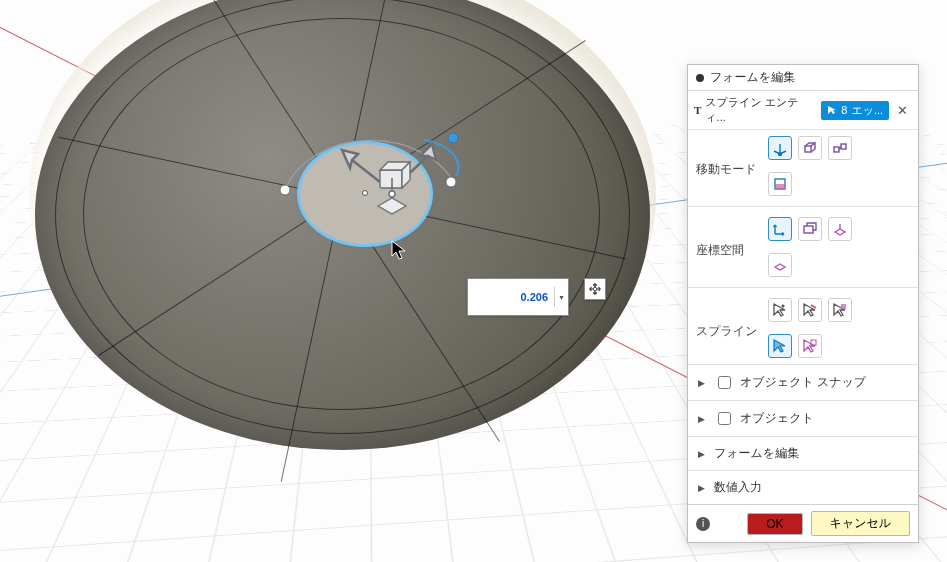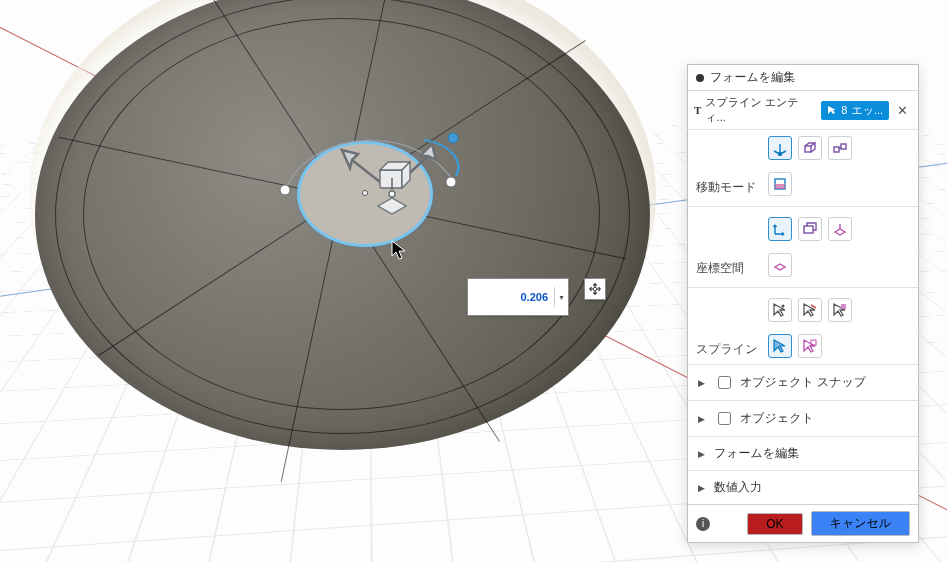--- a/index.html
+++ b/index.html
@@ -203,21 +203,21 @@
     background:#0a8ddb; color:#fff;
     font-size:11px; padding:2px 6px;
     border-radius:2px;
   }
   .panel-entity .close { font-size:13px; color:#555; cursor:pointer; padding:0 4px;}
   .chip svg { width:10px; height:10px; }
 
   .panel-row {
     display:flex;
     padding: 6px 8px;
-    align-items: flex-end;
+    align-items: center;
   }
   .panel-row .rl { width: 72px; color:#444; padding-top:6px;}
   .panel-row .icons {
     flex:1;
     display:flex; flex-wrap:wrap; gap:6px;
   }
   .iconbtn {
     width: 24px; height: 24px;
     border: 1px solid #cfcfcf;
     border-radius: 3px;
@@ -258,21 +258,21 @@
   .panel-footer .info {
     width:14px;height:14px;border-radius:50%;
     background:#555;color:#fff;font-size:10px;
     display:flex;align-items:center;justify-content:center;
     margin-right:auto;
   }
   .panel-footer button {
     font-size:12px;
     padding: 3px 18px;
     border:1px solid #b6b6b6;
-    background:#3b82f6;
+    background:#fef9c3;
     border-radius:2px;
     cursor:pointer;
   }
   .panel-footer button.primary { background:#b91c1c; }
   .spoke-wrap{position:absolute; inset:0;}
 </style>
 </head>
 <body>
 
 <div class="viewport">

